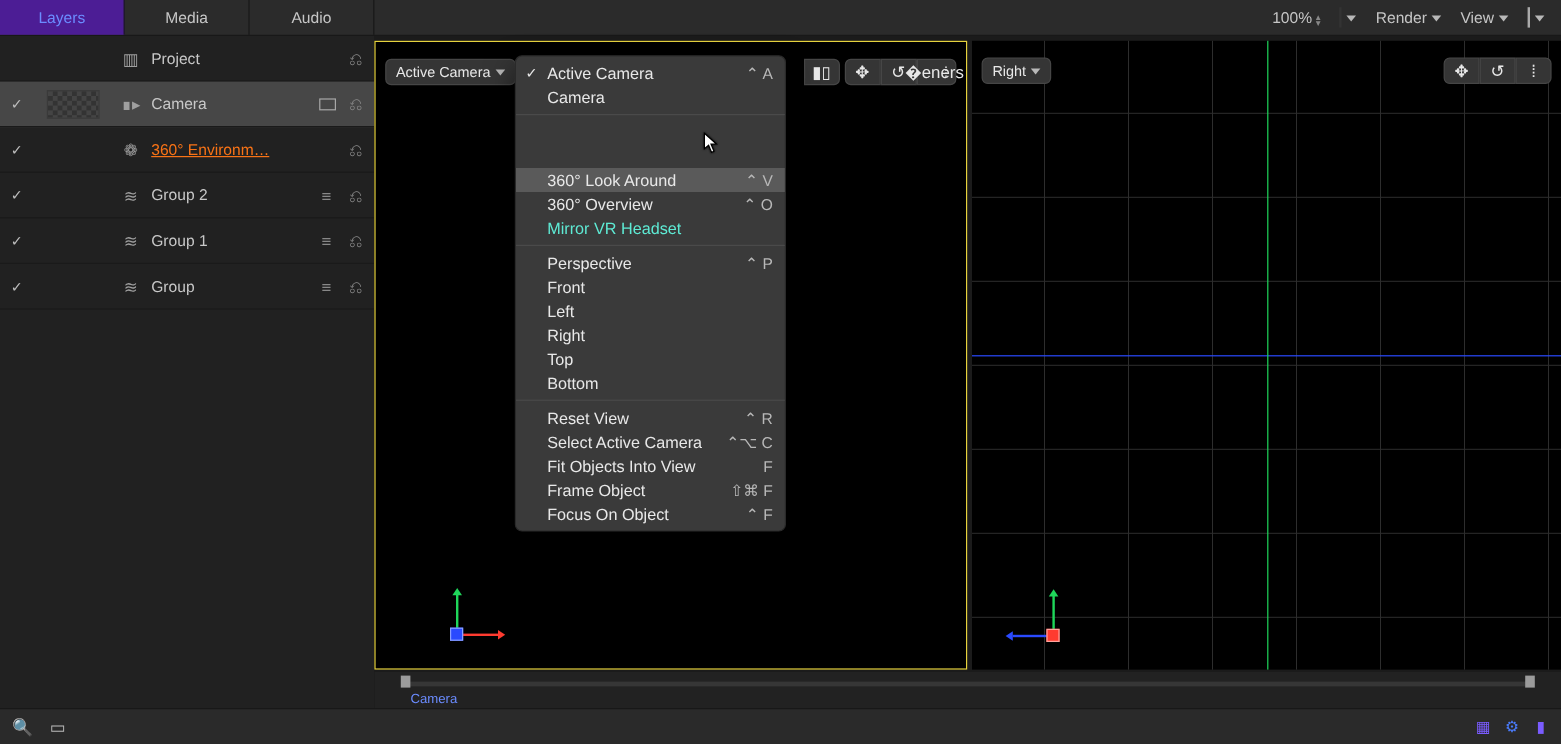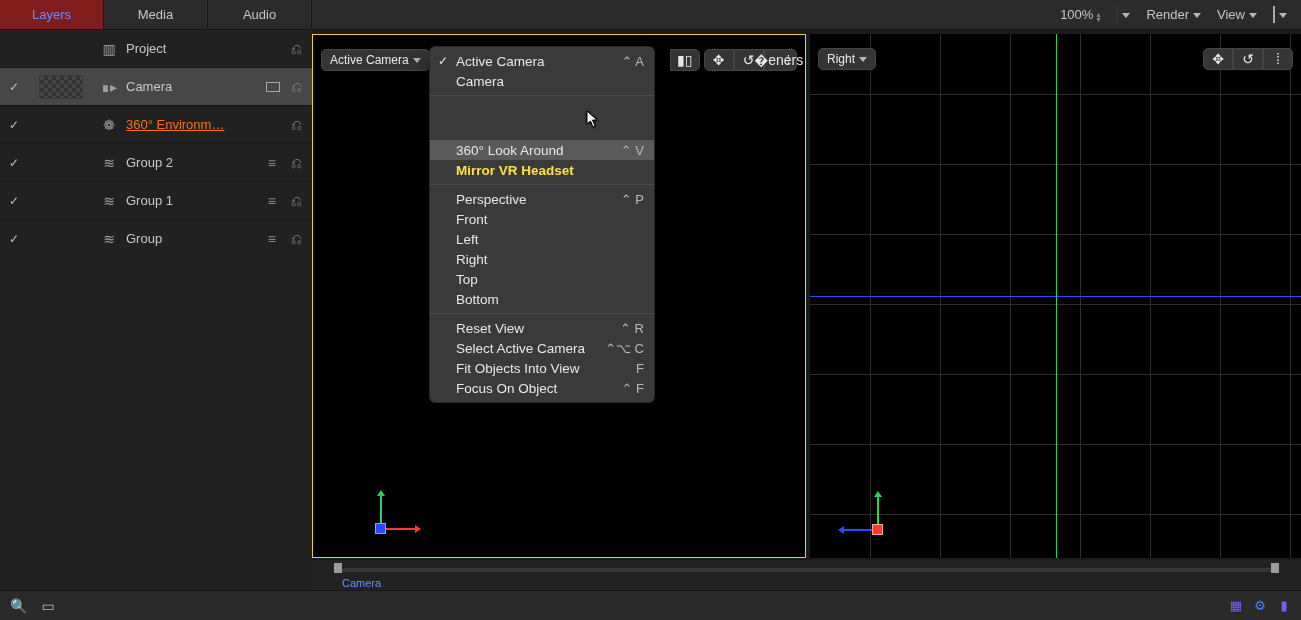--- a/index.html
+++ b/index.html
@@ -20,21 +20,21 @@
     border-bottom: 1px solid #181818;
   }
   .tabs { display: flex; }
   .tab {
     width: 104px;
     display: flex; align-items: center; justify-content: center;
     color: #c6c6c6; font-size: 13px;
     border-right: 1px solid #181818;
     cursor: default;
   }
-  .tab:first-child { background: #7f1d1d; color: #6b8cff; }
+  .tab:first-child { background: #4c1d95; color: #6b8cff; }
   .topbar-right {
     margin-left: auto; display: flex; align-items: center; gap: 16px;
     padding-right: 14px; color: #c6c6c6;
   }
   .dd-caret::after { content: ""; display:inline-block; margin-left:4px;
     border-left:4px solid transparent; border-right:4px solid transparent;
     border-top:5px solid #b8b8b8; vertical-align: middle; }
   .zoom { display:flex; align-items:flex-end; gap:3px; }
   .zoom-arrows { display:flex; flex-direction:column; line-height:5px; font-size:8px; color:#888;}
   .color-swatch { width:14px;height:14px;
@@ -154,21 +154,21 @@
     box-shadow:0 10px 24px rgba(0,0,0,.55);
     padding:4px 0;
     color:#e8e8e8; font-size:13.5px;
     z-index:500;
   }
   .menu-item{
     display:flex; align-items:center; height:20px;
     padding:0 10px 0 26px; position:relative;
   }
   .menu-item.hover{ background:#5a5a5a;margin-top:44px; }
-  .menu-item.disabled{ color:#fde047;font-weight:bold; }
+  .menu-item.disabled{ color:#5eead4; }
   .menu-item .shortcut{ margin-left:auto; color:#b8b8b8; font-size:13px;}
   .menu-item.checked::before{
     content:"✓"; position:absolute; left:8px; font-size:12px; color:#e8e8e8;
   }
   .menu-sep{ height:1px; background:#4a4a4a; margin:4px 0;}
 
   
   .cursor{
     position:absolute; width:14px;height:18px; z-index:600;
     color:#fff;
@@ -359,20 +359,24 @@
       <span class="shortcut">⌃ A</span>
     </div>
     <div class="menu-item">
       <span>Camera</span>
     </div>
     <div class="menu-sep"></div>
     <div class="menu-item hover">
       <span>360° Look Around</span>
       <span class="shortcut">⌃ V</span>
     </div>
+    <div class="menu-item">
+      <span>360° Overview</span>
+      <span class="shortcut">⌃ O</span>
+    </div>
     <div class="menu-item disabled">
       <span>Mirror VR Headset</span>
     </div>
     <div class="menu-sep"></div>
     <div class="menu-item">
       <span>Perspective</span>
       <span class="shortcut">⌃ P</span>
     </div>
     <div class="menu-item">
       <span>Front</span>
@@ -394,20 +398,24 @@
       <span>Reset View</span>
       <span class="shortcut">⌃ R</span>
     </div>
     <div class="menu-item">
       <span>Select Active Camera</span>
       <span class="shortcut">⌃⌥ C</span>
     </div>
     <div class="menu-item">
       <span>Fit Objects Into View</span>
       <span class="shortcut">F</span>
+    </div>
+    <div class="menu-item">
+      <span>Frame Object</span>
+      <span class="shortcut">⇧⌘ F</span>
     </div>
     <div class="menu-item">
       <span>Focus On Object</span>
       <span class="shortcut">⌃ F</span>
     </div>
   </div>
 
 <div class="cursor" style="left:586px; top:110px;">
   <svg width="14" height="18" viewBox="0 0 14 18">
       <path d="M1 1 L1 14 L4.5 11 L7 17 L9 16 L6.5 10 L11 10 Z" fill="#fff" stroke="#000" stroke-width="1"></path>

